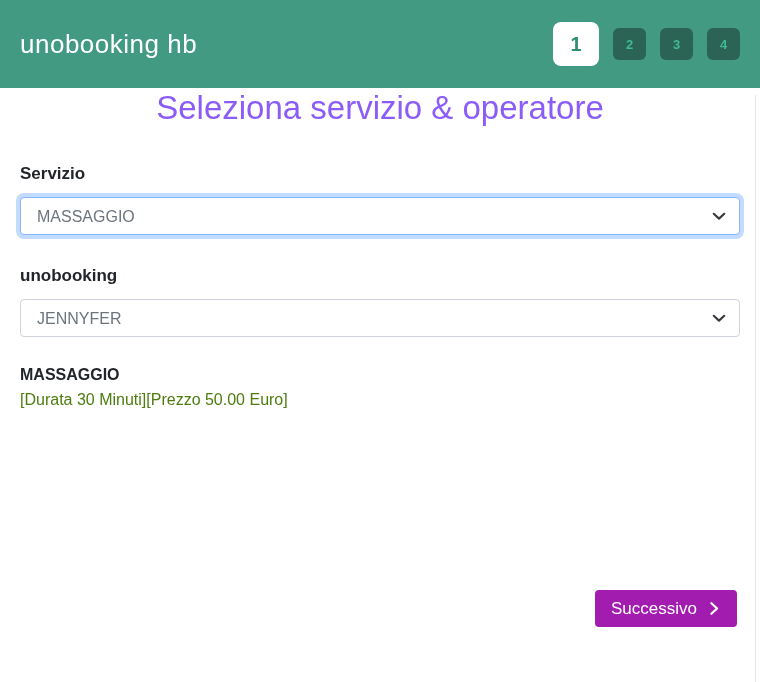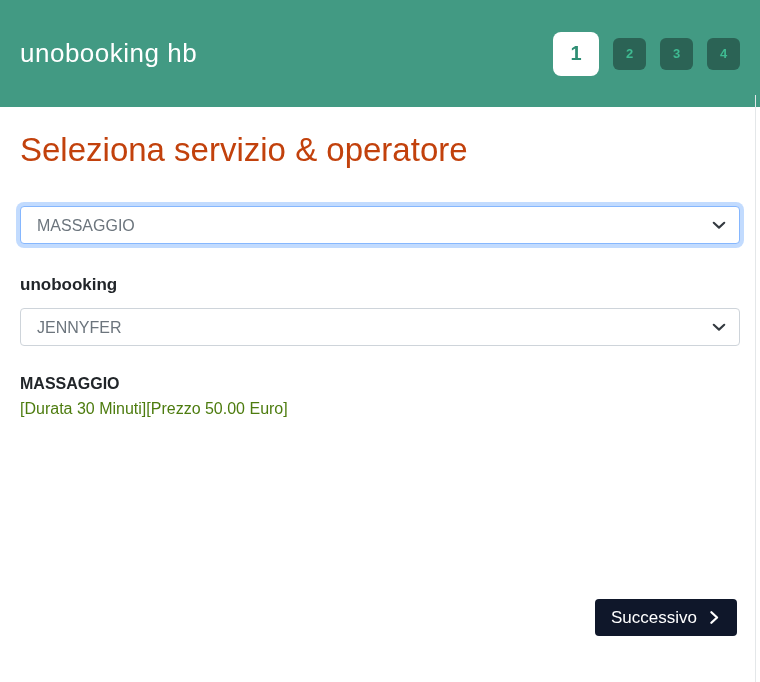--- a/index.html
+++ b/index.html
@@ -6,21 +6,21 @@
   html, body {
     width: 760px; height: 682px;
     background: #ffffff;
     font-family: "Liberation Sans", sans-serif;
     overflow: hidden;
     position: relative;
   }
 
   
   .header {
-    height: 107px;
+    height: 88px;
     background: #429a83;
     display: flex;
     align-items: center;
     justify-content: space-between;
     padding: 0 20px;
   }
   .brand {
     color: #ffffff;
     font-size: 26px;
     font-weight: 300;
@@ -49,25 +49,25 @@
     color: #2f8e74;
     width: 46px;
     height: 44px;
     border-radius: 8px;
     font-size: 20px;
   }
 
   
   .main { padding: 0 20px; }
   .page-title {
-    margin-top: 23px;
+    text-align: center;
     font-size: 33px;
     line-height: 40px;
     font-weight: 300;
-    color: #c2410c;
+    color: #8b5cf6;
   }
   .form-group-service { margin-top: 36px; }
   .form-group-operator { margin-top: 31px; }
   .field-label {
     display: block;
     font-size: 17px;
     font-weight: 700;
     color: #212529;
     margin-bottom: 13px;
   }
@@ -120,21 +120,21 @@
   .footer-row {
     margin-top: 180px;
     display: flex;
     justify-content: flex-end;
     padding-right: 3px;
   }
   .next-button {
     display: inline-flex;
     align-items: center;
     gap: 10px;
-    background: #0f172a;
+    background: #a21caf;
     color: #ffffff;
     border: none;
     border-radius: 4px;
     font-family: "Liberation Sans", sans-serif;
     font-size: 17px;
     padding: 8px 16px;
     height: 37px;
     cursor: pointer;
   }
 
@@ -158,20 +158,21 @@
     <div class="step">2</div>
     <div class="step">3</div>
     <div class="step">4</div>
   </div>
 </header>
 
 <main class="main">
   <h1 class="page-title">Seleziona servizio &amp; operatore</h1>
 
   <div class="form-group-service">
+    <label class="field-label">Servizio</label>
     <div class="select-wrap">
       <select class="focused">
         <option>MASSAGGIO</option>
       </select>
       <span class="select-chevron">
         <svg width="14" height="14" viewBox="0 0 16 16">
             <path d="M2 5.5 L8 11 L14 5.5" stroke="#343a40" stroke-width="2.4" fill="none" stroke-linecap="round" stroke-linejoin="round"></path>
           </svg>
       </span>
     </div>

